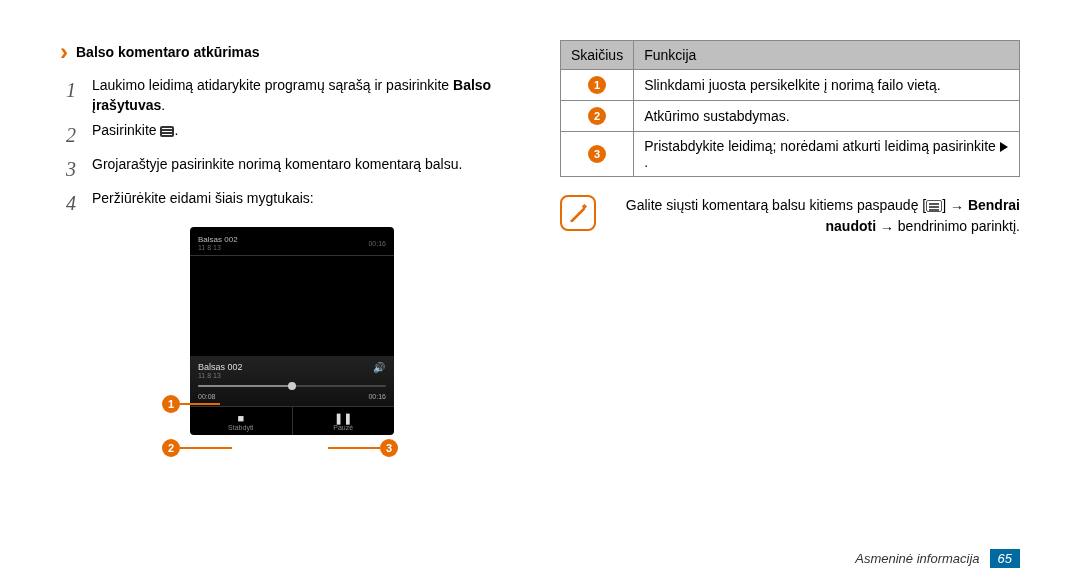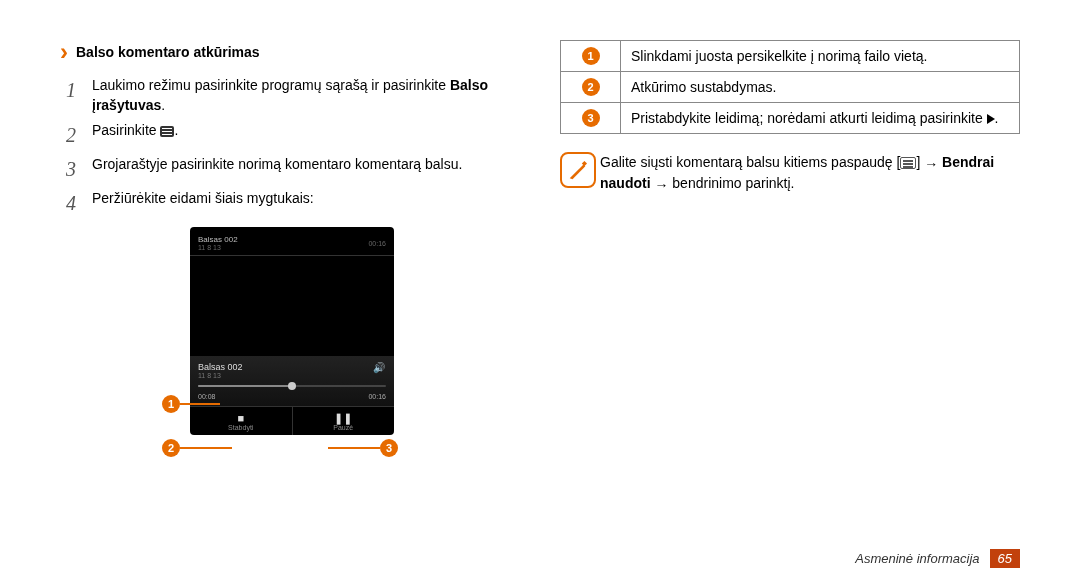--- a/index.html
+++ b/index.html
@@ -193,20 +193,21 @@
     font-weight:bold;
   }
   td.numcell { text-align:center; width:60px; }
 
   
   .note {
     display:flex;
     gap:4px;
     align-items:flex-start;
     font-size:14px;
+    text-align:right;
   }
   .note-icon {
     width:36px; height:36px;
     border:2px solid #e66b00;
     border-radius:8px;
     display:flex; align-items:center; justify-content:center;
     flex-shrink:0;
   }
   .note-icon svg { width:22px; height:22px; }
   .note-body { line-height:1.5; }
@@ -216,41 +217,41 @@
     position:absolute;
     right:60px;
     bottom:18px;
     display:flex;
     align-items:center;
     gap:10px;
     font-size:13px;
   }
   .footer .section { font-style: italic; color:#333; }
   .footer .page {
-    background:#c2410c;
+    background:#0369a1;
     color:#fff;
     padding:2px 8px;
     font-style:italic;
   }
 </style>
 </head>
 <body>
 
 <div class="columns">
 
   <div class="col">
     <div class="heading">
       <span class="chev">›</span>
       <span class="title">Balso komentaro atkūrimas</span>
     </div>
 
     <div class="step">
       <div class="step-num">1</div>
       <div class="step-body">
-        <span>Laukimo režimu pasirinkite programų sąrašą ir pasirinkite </span>
+        <span>Laukimo leidimą atidarykite programų sąrašą ir pasirinkite </span>
         <span class="bold">Balso įrašytuvas</span>.
       </div>
     </div>
 
     <div class="step">
       <div class="step-num">2</div>
       <div class="step-body">
         <span>Pasirinkite</span>
         <span class="inline-icon"></span>.
       </div>
@@ -315,20 +316,24 @@
       <div class="callout" style="left:190px; top:212px;">
           <span>3</span>
         </div>
       <div class="callout-line" style="left:138px; top:220px; width:52px;"></div>
     </div>
   </div>
 
   <div class="col">
     <table class="func">
       <tbody>
+          <tr>
+        <th>Skaičius</th>
+        <th>Funkcija</th>
+      </tr>
       <tr>
         <td class="numcell"><span class="num-badge">1</span></td>
         <td>Slinkdami juosta persikelkite į norimą failo vietą.</td>
       </tr>
       <tr>
         <td class="numcell"><span class="num-badge">2</span></td>
         <td>Atkūrimo sustabdymas.</td>
       </tr>
       <tr>
         <td class="numcell"><span class="num-badge">3</span></td>

